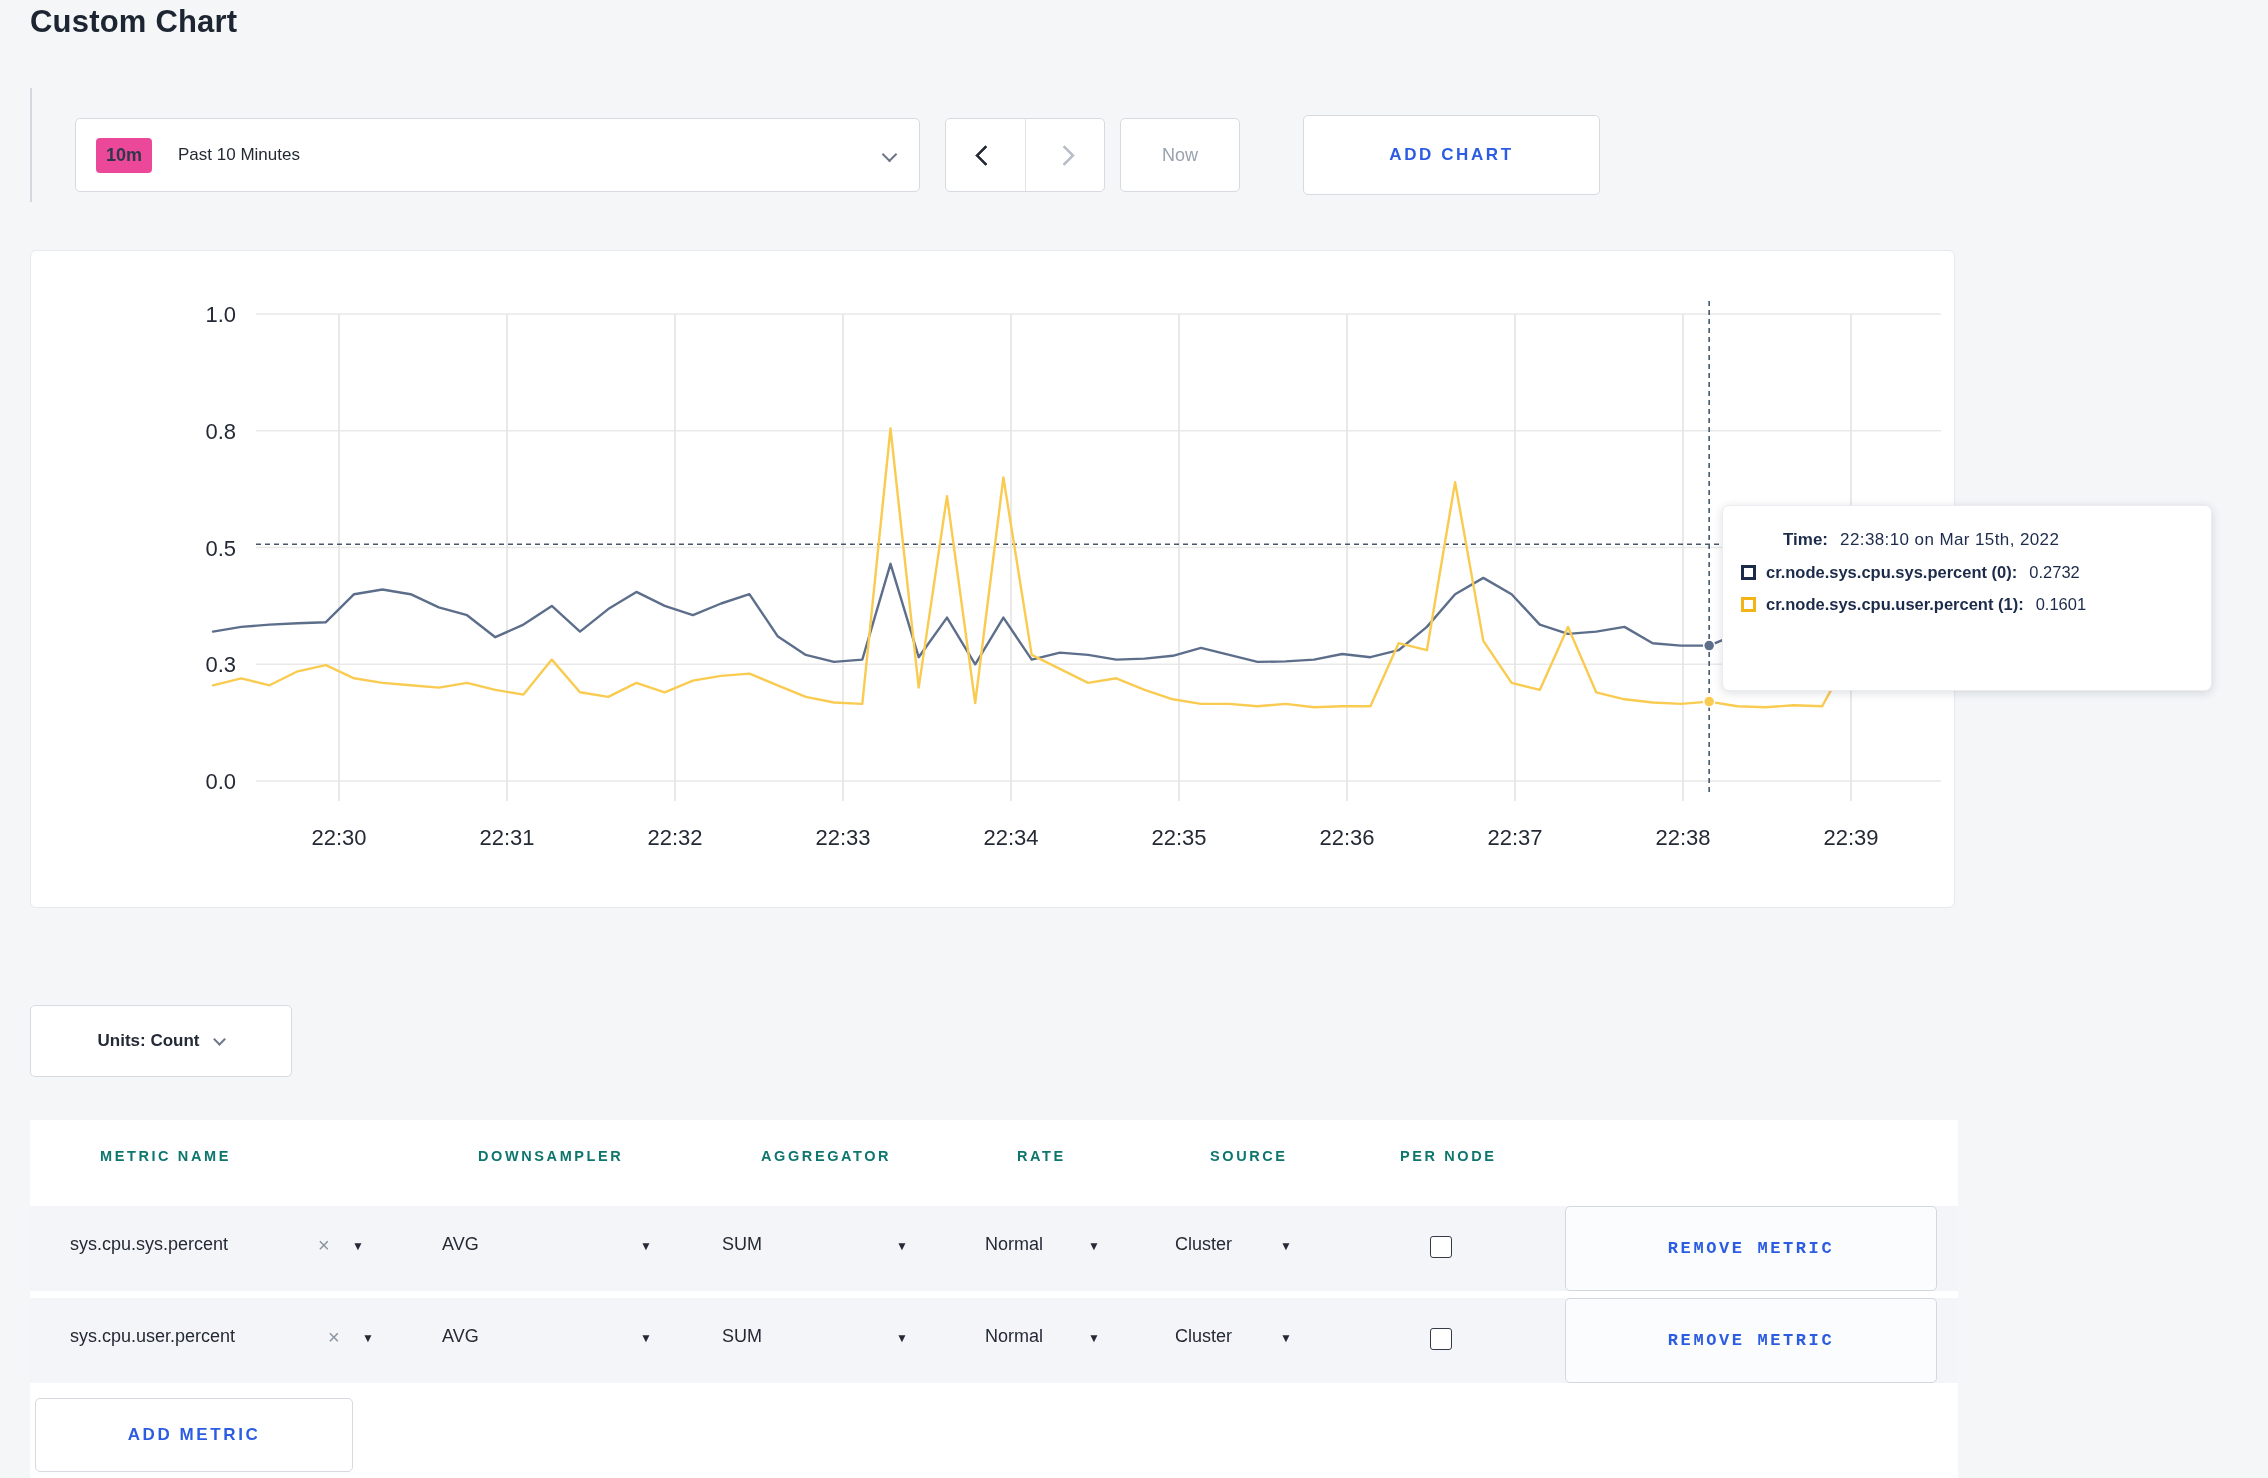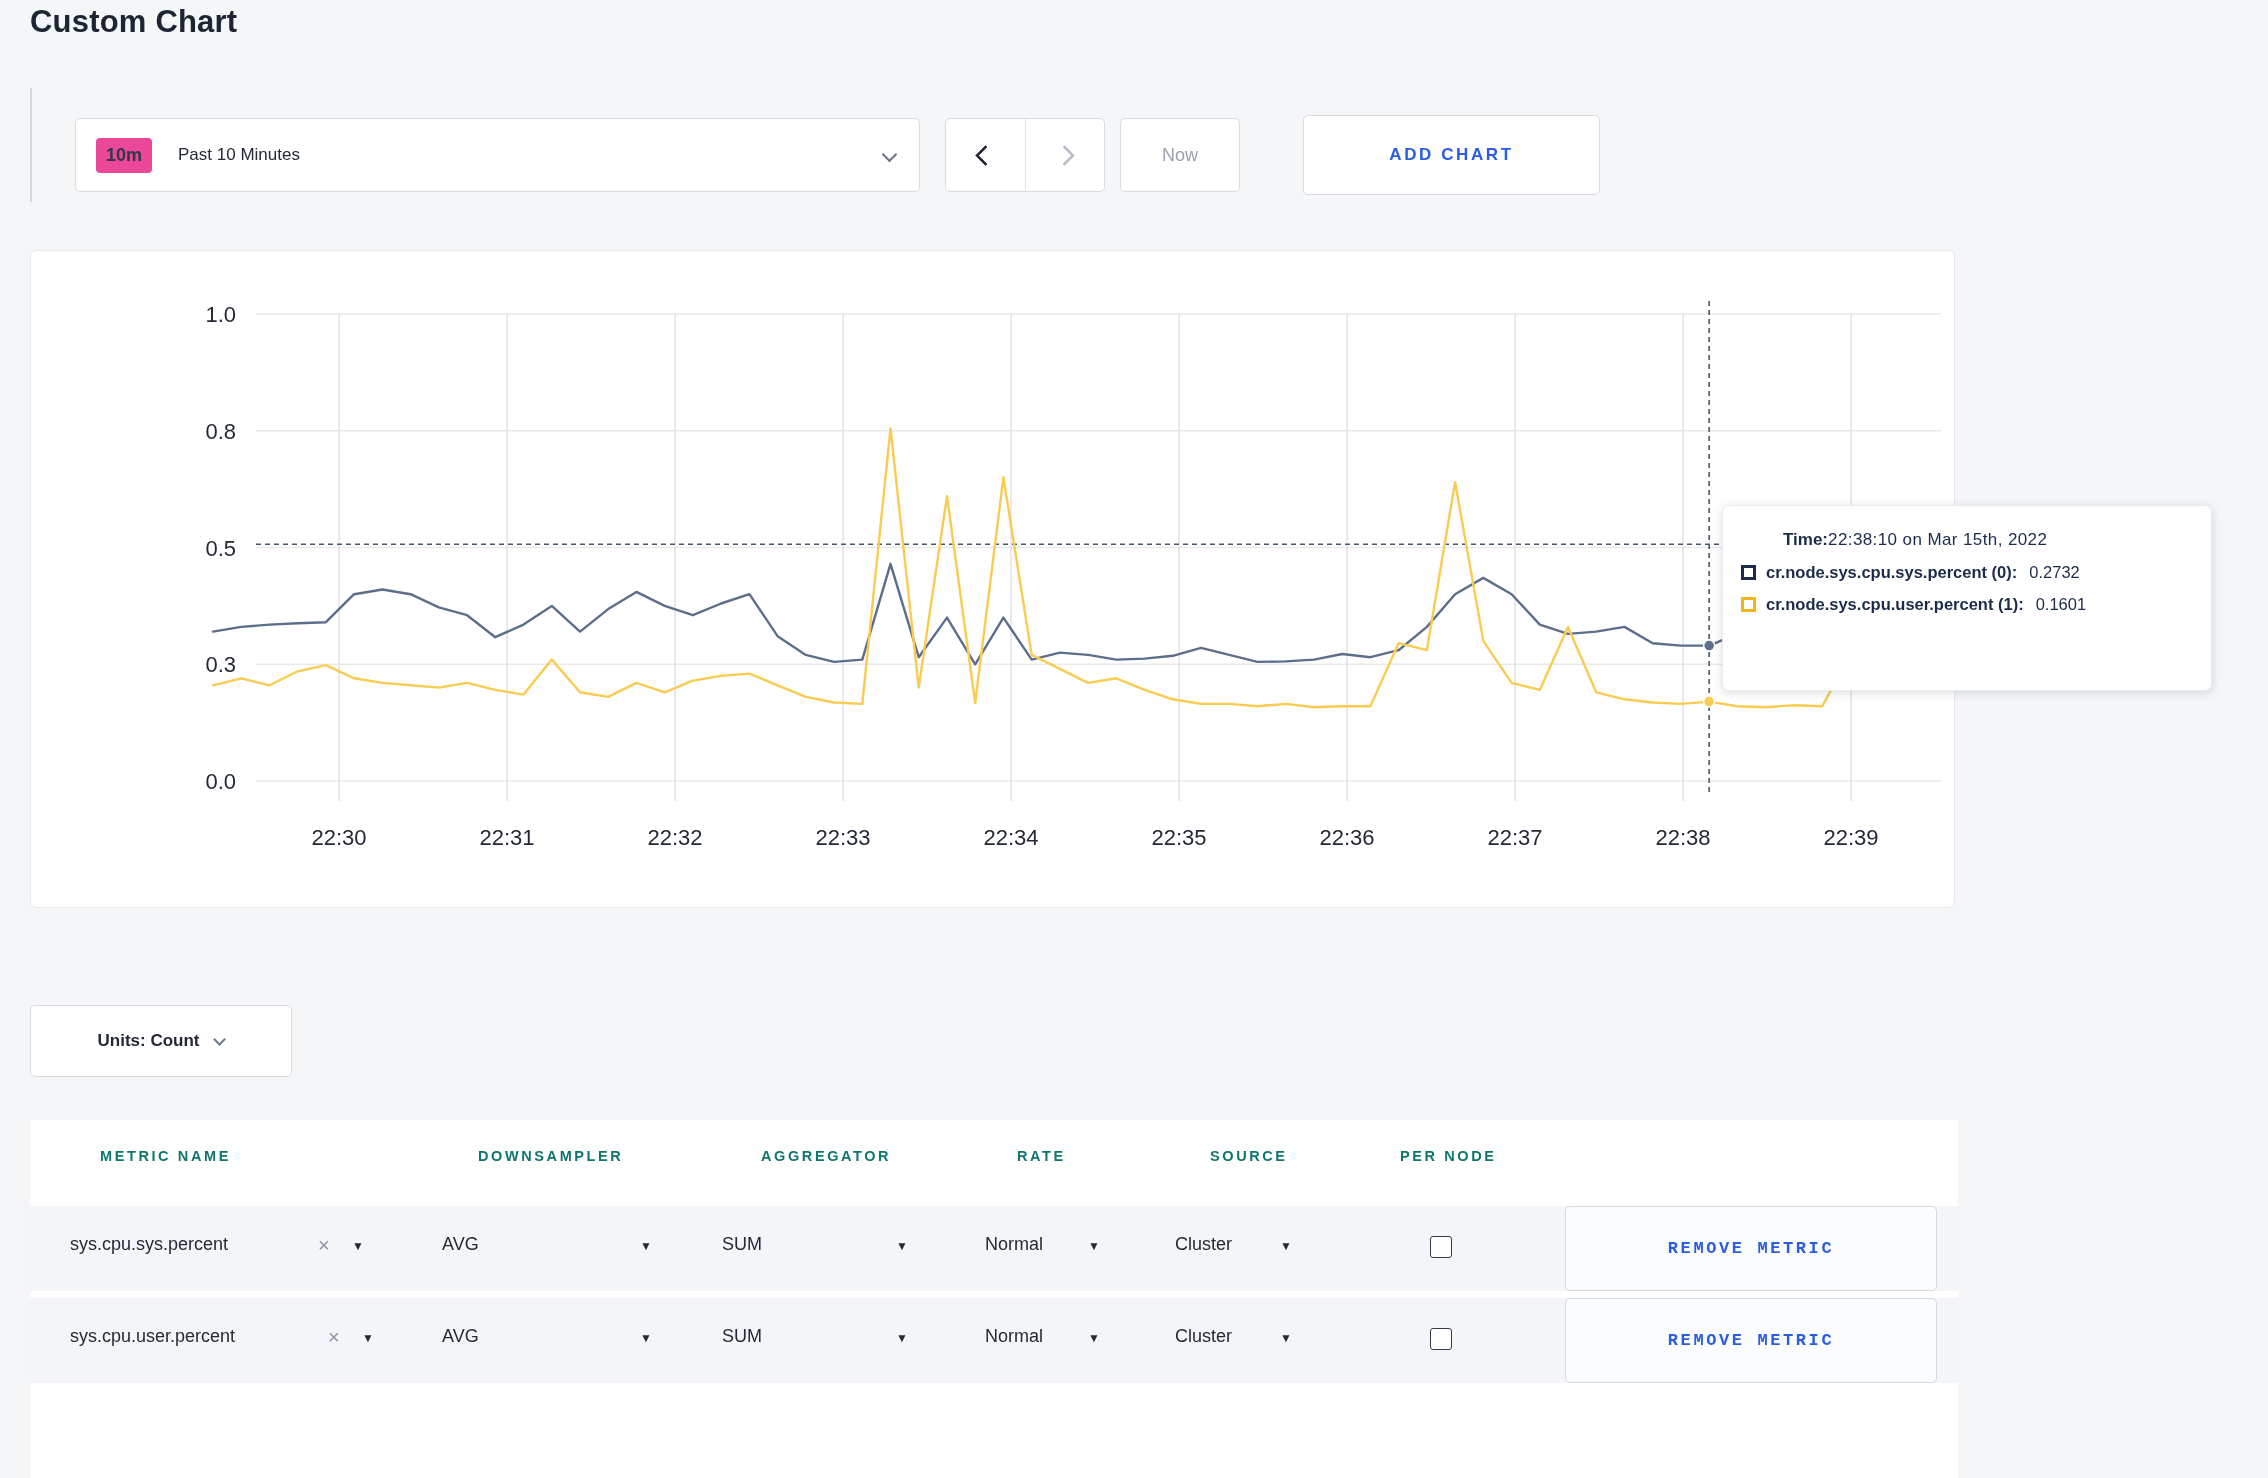--- a/index.html
+++ b/index.html
@@ -29,21 +29,21 @@
 
   
   #chart-card { left:30px; top:250px; width:1925px; height:658px; background:#fff; border:1px solid #e7e9ed; border-radius:6px; }
   #chart-svg { position:absolute; left:0; top:0; }
 
   
   #chart-tooltip { left:1722px; top:505px; width:490px; height:186px; background:#fff; border:1px solid #ececf0; border-radius:7px;
                    box-shadow:0 2px 10px rgba(40,50,70,.16); z-index:5; padding:24px 20px 0 18px; }
   .tt-row { display:flex; align-items:center; margin-bottom:13px; white-space:nowrap; }
   #tt-time-row { padding-left:42px; }
-  .tt-time-label { font-weight:700; color:#1c2b4a; font-size:17px; }
+  .tt-time-label { font-weight:700; color:#1c2b4a; font-size:17px; margin-right:12px; }
   .tt-time-value { color:#1c2b4a; font-size:17px; letter-spacing:.4px; }
   .tt-square { width:15px; height:15px; border-width:3px; border-style:solid; margin-right:10px; flex:0 0 auto; }
   .tt-name { font-weight:700; color:#1c2b4a; font-size:16.5px; margin-right:12px; }
   .tt-val { color:#1c2b4a; font-size:16.5px; }
 
   
   #units-button { left:30px; top:1005px; width:262px; height:72px; font-weight:700; font-size:17px; color:#242a35; cursor:pointer; }
   #units-button .chev { margin-left:16px; width:9px; height:9px; margin-top:-4px; }
   #remove-chart-button { left:311px; top:1005px; width:374px; height:72px; }
 
@@ -185,14 +185,15 @@
       <span class="caret" style="left:866px;top:33px">▼</span>
       <span class="cell" style="left:955px;top:28px">Normal</span>
       <span class="caret" style="left:1058px;top:33px">▼</span>
       <span class="cell" style="left:1145px;top:28px">Cluster</span>
       <span class="caret" style="left:1250px;top:33px">▼</span>
       <span class="checkbox" style="left:1400px;top:30px"></span>
       <div class="rm-btn blue-btn" style="top:0">REMOVE METRIC</div>
     </div>
   </div>
 
+  <div id="add-metric-button" class="btn blue-btn abs">ADD METRIC</div>
 
 </div>
 
 </body></html>

